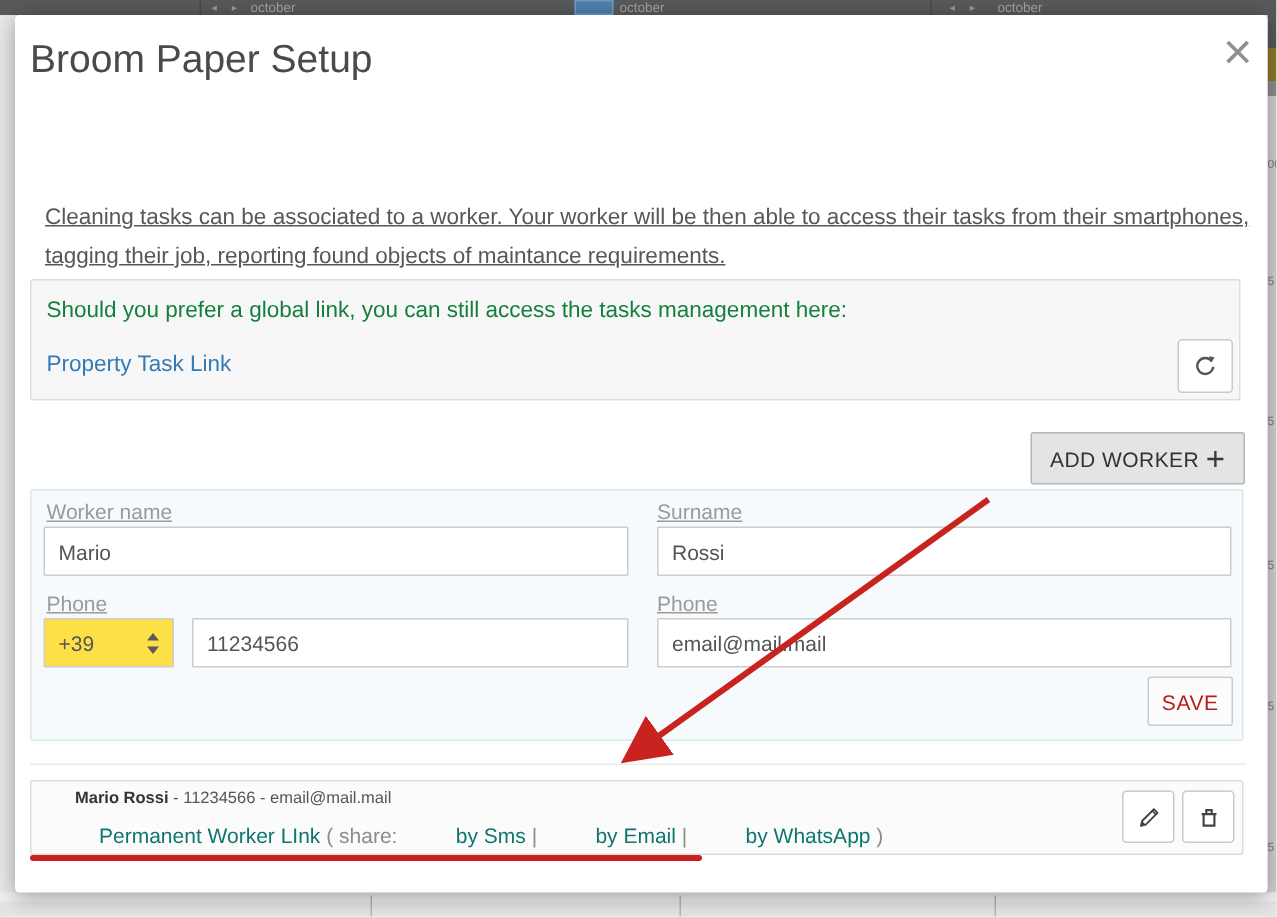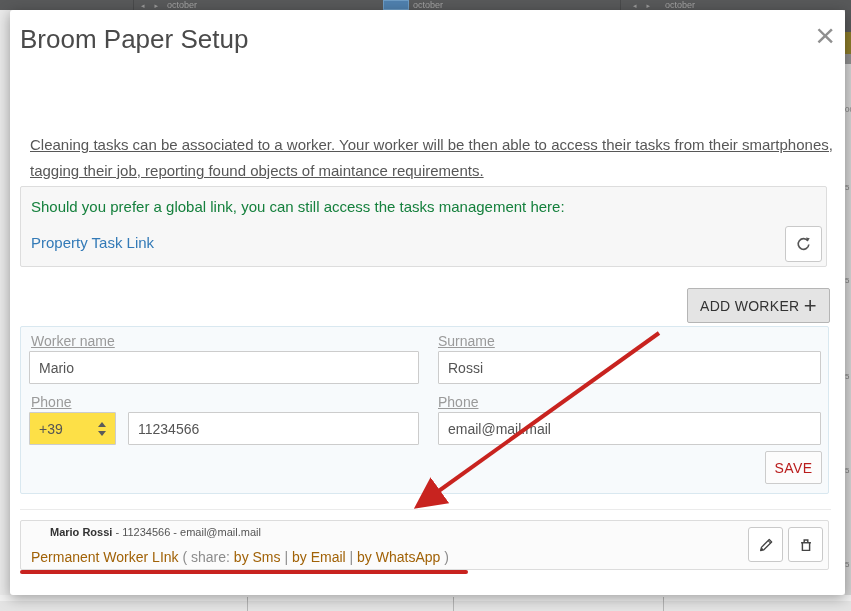--- a/index.html
+++ b/index.html
@@ -62,21 +62,21 @@
   .save-btn{position:absolute;left:744px;top:124px;width:57px;height:33px;background:#fcfcfc;border:1px solid #ccc;
             border-radius:2px;font-size:14px;color:#b91c1c;letter-spacing:.4px;display:flex;align-items:center;
             justify-content:center;cursor:pointer;box-sizing:border-box;}
   .divider{position:absolute;left:10px;top:499px;width:811px;height:1px;background:#ebebeb;}
   
   .worker-row{position:absolute;left:10px;top:510px;width:809px;height:50px;background:#fbfbfb;
               border:1px solid #dcdcdc;border-radius:2px;box-sizing:border-box;}
   .w-line1{position:absolute;left:10px;top:5px;font-size:11px;color:#555;margin-left:19px;}
   .w-line1 .w-name{font-weight:bold;color:#333;}
   .w-line2{position:absolute;left:10px;top:28px;font-size:14px;color:#8c8c8c;}
-  .w-link{color:#a16207;cursor:pointer;}
+  .w-link{color:#0f766e;cursor:pointer;margin-left:35px;}
   .row-btn-edit{right:45px;top:6px;width:35px;height:35px;}
   .row-btn-del{right:5px;top:6px;width:35px;height:35px;}
   
   .annot-underline{position:absolute;left:20px;top:570px;width:448px;height:4px;background:#c8231f;border-radius:2px;z-index:30;}
   .annot-arrow{position:absolute;left:0;top:0;z-index:30;pointer-events:none;}
 </style>
 </head>
 <body>
 
 <div class="bg-top">

